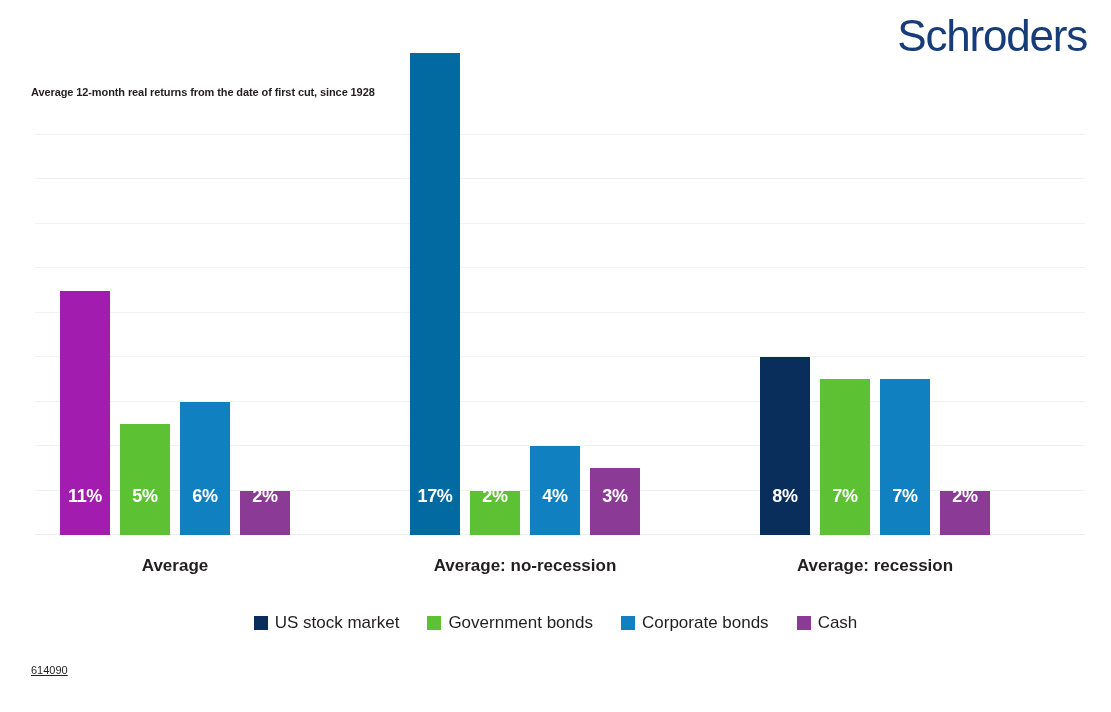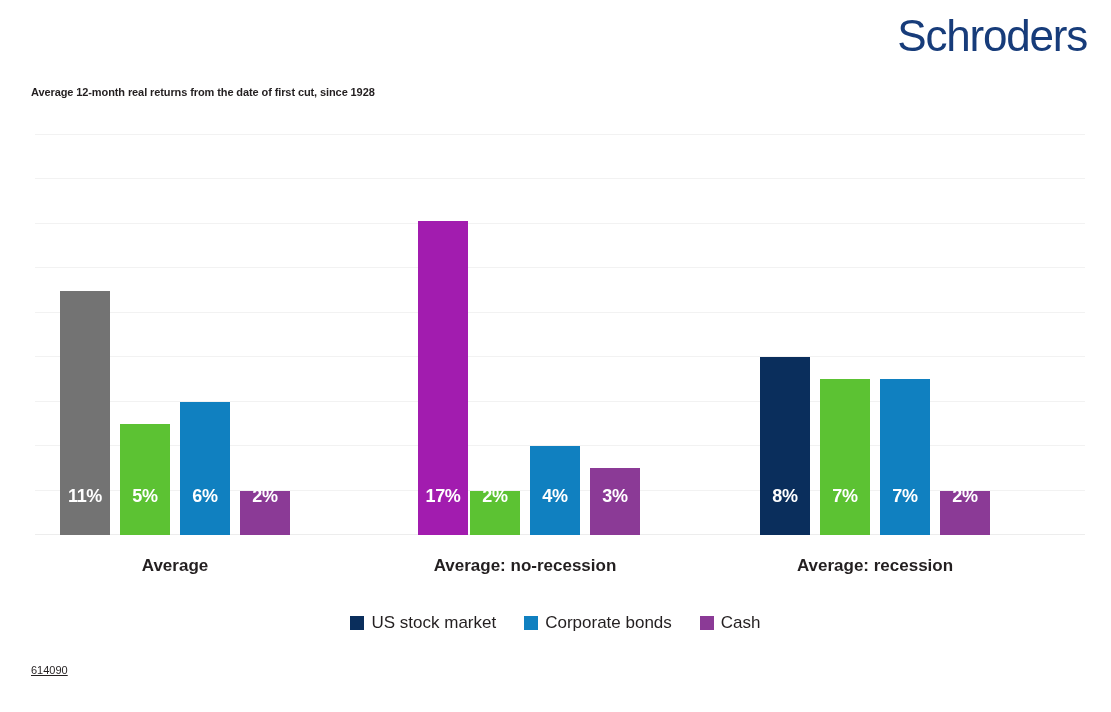--- a/index.html
+++ b/index.html
@@ -155,33 +155,33 @@
       <div class="gridline" style="bottom: 88.8889px;"></div>
       <div class="gridline" style="bottom: 133.333px;"></div>
       <div class="gridline" style="bottom: 177.778px;"></div>
       <div class="gridline" style="bottom: 222.222px;"></div>
       <div class="gridline" style="bottom: 266.667px;"></div>
       <div class="gridline" style="bottom: 311.111px;"></div>
       <div class="gridline" style="bottom: 355.556px;"></div>
       <div class="gridline" style="bottom: 400px;"></div>
     </div>
   <div class="bars-layer">
-      <div class="bar" style="left: 25px; width: 50px; height: 244.444px; background: #737373;">
+      <div class="bar" style="left: 25px; width: 50px; height: 244.444px; background: #a21caf;">
         <span class="bar-label">11%</span>
       </div>
       <div class="bar" style="left: 85px; width: 50px; height: 111.111px; background: rgb(92, 194, 51);">
         <span class="bar-label">5%</span>
       </div>
       <div class="bar" style="left: 145px; width: 50px; height: 133.333px; background: rgb(16, 128, 192);">
         <span class="bar-label">6%</span>
       </div>
       <div class="bar" style="left: 205px; width: 50px; height: 44.4444px; background: rgb(139, 58, 150);">
         <span class="bar-label">2%</span>
       </div>
-      <div class="bar" style="left: 383px; width: 50px; height: 314px; background: #a21caf;">
+      <div class="bar" style="left: 375px; width: 50px; height: 482px; background: #0369a1;">
         <span class="bar-label">17%</span>
       </div>
       <div class="bar" style="left: 435px; width: 50px; height: 44.4444px; background: rgb(92, 194, 51);">
         <span class="bar-label">2%</span>
       </div>
       <div class="bar" style="left: 495px; width: 50px; height: 88.8889px; background: rgb(16, 128, 192);">
         <span class="bar-label">4%</span>
       </div>
       <div class="bar" style="left: 555px; width: 50px; height: 66.6667px; background: rgb(139, 58, 150);">
         <span class="bar-label">3%</span>
@@ -206,20 +206,24 @@
     <div class="cat-label" style="left: 315px; width: 350px;">Average: no-recession</div>
     <div class="cat-label" style="left: 665px; width: 350px;">Average: recession</div>
   </div>
 
 <div class="legend">
     <div class="legend-item">
       <span class="legend-swatch" style="background: rgb(10, 46, 92);"></span>
       <span class="legend-text">US stock market</span>
     </div>
     <div class="legend-item">
+      <span class="legend-swatch" style="background: rgb(92, 194, 51);"></span>
+      <span class="legend-text">Government bonds</span>
+    </div>
+    <div class="legend-item">
       <span class="legend-swatch" style="background: rgb(16, 128, 192);"></span>
       <span class="legend-text">Corporate bonds</span>
     </div>
     <div class="legend-item">
       <span class="legend-swatch" style="background: rgb(139, 58, 150);"></span>
       <span class="legend-text">Cash</span>
     </div>
   </div>
 
 <div class="footer-code">614090</div>

